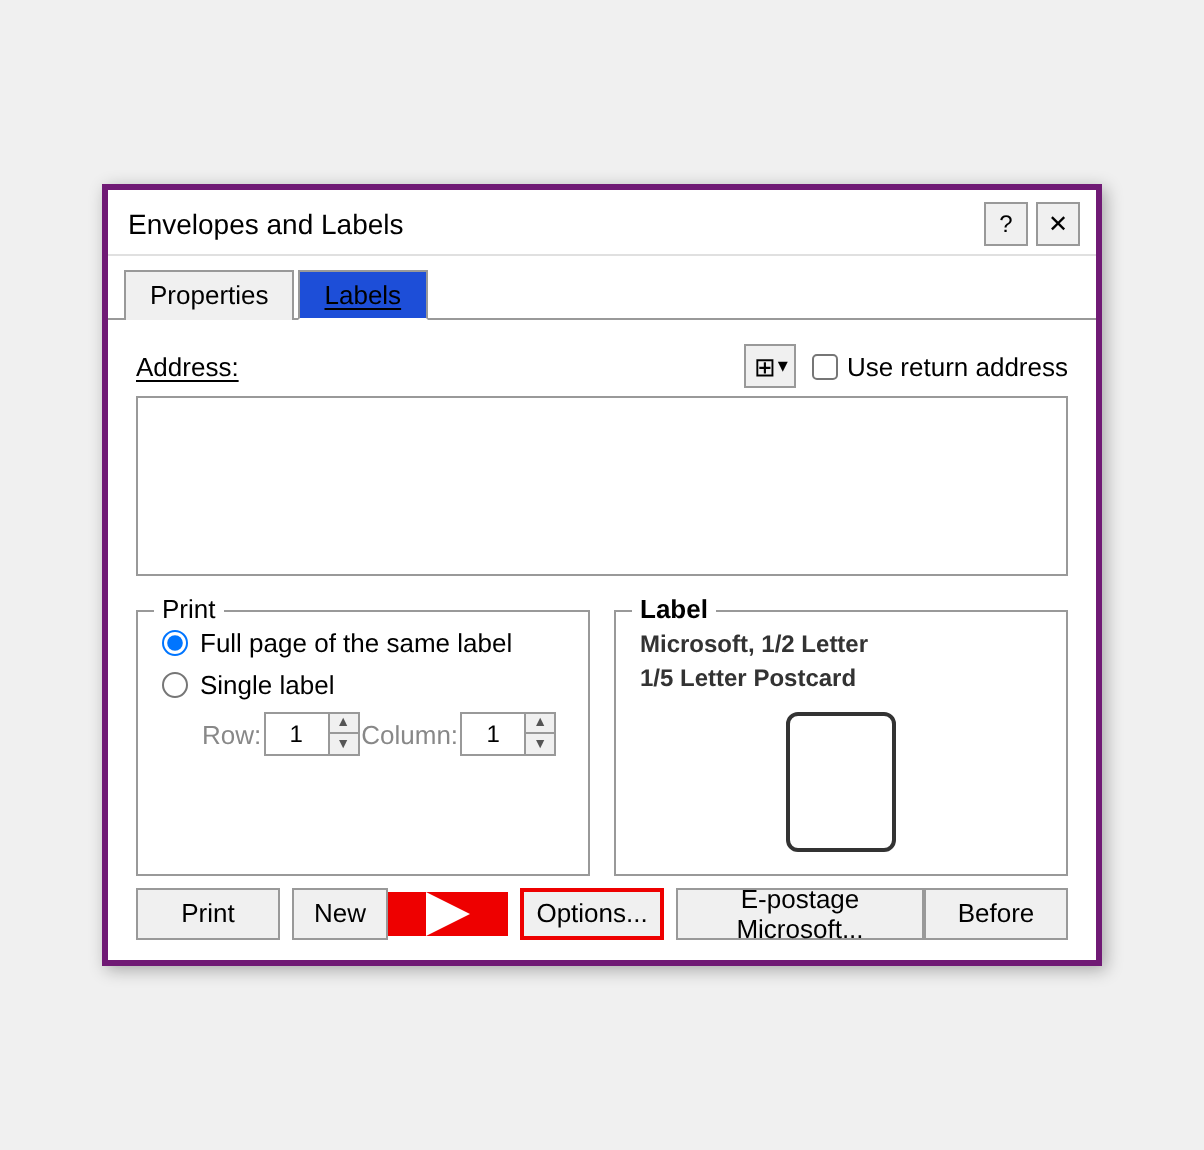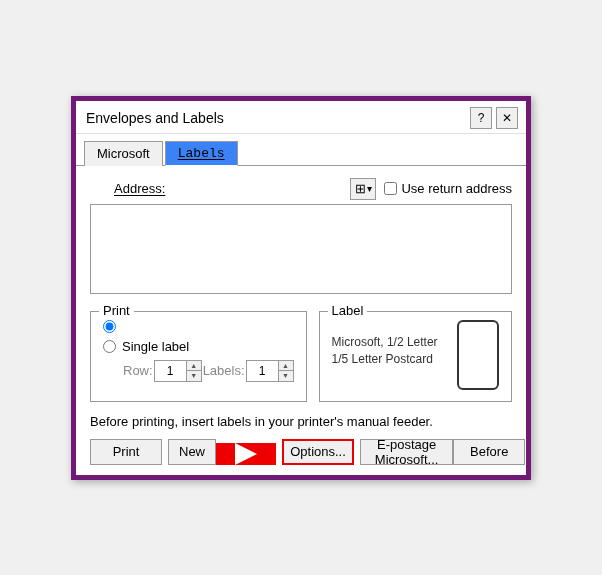--- a/index.html
+++ b/index.html
@@ -7,23 +7,23 @@
       background: #f0f0f0;
       display: flex;
       align-items: center;
       justify-content: center;
       min-height: 100vh;
       font-family: 'Segoe UI', Tahoma, sans-serif;
       font-size: 13px;
     }
     .dialog {
       background: #ffffff;
-      border: 5px solid #701a75;
+      border: 3px solid #701a75;
       box-shadow: 2px 2px 8px rgba(0,0,0,0.3);
-      width: 460px;
+      width: 500px;
       padding: 0;
     }
     .title-bar {
       background: #ffffff;
       border-bottom: 1px solid #e0e0e0;
       display: flex;
       align-items: center;
       justify-content: space-between;
       padding: 6px 8px 4px 10px;
     }
@@ -57,38 +57,36 @@
       padding: 4px 12px;
       border: 1px solid #999;
       border-bottom: none;
       background: #f0f0f0;
       cursor: pointer;
       margin-right: 2px;
       position: relative;
       bottom: -1px;
     }
     .tab.active {
-      background: #3b82f6;
+      background: #1d4ed8;
       border-bottom: 1px solid #ffffff;
       z-index: 1;
-      font-family: Liberation Mono, monospace;
     }
     .tab.active span {
       text-decoration: underline;
       text-underline-offset: 2px;
     }
     .dialog-body {
       padding: 12px 14px 10px 14px;
     }
     .address-row {
       display: flex;
       align-items: center;
       justify-content: space-between;
       margin-bottom: 4px;
-      margin-left: 24px;
     }
     .address-label {
       text-decoration: underline;
       text-underline-offset: 2px;
       font-size: 13px;
     }
     .address-controls {
       display: flex;
       align-items: center;
       gap: 8px;
@@ -191,24 +189,25 @@
       background: #f0f0f0;
       color: #555;
       line-height: 1;
     }
     .spin-up { border-bottom: 1px solid #999; }
     .label-group {
       border: 1px solid #999;
       padding: 8px 12px 11px 12px;
       flex: 1;
       position: relative;
+      font-weight: bold;
     }
     .label-preview {
       display: flex;
-      flex-direction: row;
+      flex-direction: column;
       align-items: center;
     }
     .label-preview-text {
       font-size: 12px;
       color: #333;
       text-align: left;
       width: 100%;
       margin-bottom: 8px;
       line-height: 1.4;
     }
@@ -279,21 +278,21 @@
   <div class="title-bar">
     <span class="title-bar-text">Envelopes and Labels</span>
     <div class="title-bar-controls">
       <div class="title-btn">?</div>
       <div class="title-btn">✕</div>
     </div>
   </div>
 
   <div class="tabs-row">
     <div class="tab">
-      <span>Microsoft</span>
+      <span>Properties</span>
     </div>
     <div class="tab active">
       <span>Labels</span>
     </div>
   </div>
 
   <div class="dialog-body">
 
     <div class="address-row">
       <span class="address-label">Address:</span>
@@ -312,35 +311,36 @@
     <div class="scrollbar-container">
       <textarea class="address-box" style=""></textarea>
     </div>
 
     <div class="lower-section">
 
       <div class="print-group">
         <span class="group-legend">Print</span>
         <div class="radio-option">
           <input type="radio" name="print_type" checked="" style="">
+          <span>Full page of the same label</span>
         </div>
         <div class="radio-option">
           <input type="radio" name="print_type" style="">
           <span>Single label</span>
         </div>
         <div class="row-col-row">
           <span>Row:</span>
           <div class="spinner-wrap">
             <input type="text" value="1" style="">
             <div class="spinner-arrows">
               <div class="spin-up">▲</div>
               <div class="spin-down">▼</div>
             </div>
           </div>
-          <span>Labels:</span>
+          <span>Column:</span>
           <div class="spinner-wrap">
             <input type="text" value="1" style="">
             <div class="spinner-arrows">
               <div class="spin-up">▲</div>
               <div class="spin-down">▼</div>
             </div>
           </div>
         </div>
       </div>
 
@@ -349,26 +349,25 @@
         <div class="label-preview">
           <div class="label-preview-text">
             <span>Microsoft, 1/2 Letter</span><br>
             <span>1/5 Letter Postcard</span>
           </div>
           <div class="label-card"></div>
         </div>
       </div>
     </div>
 
-    <div class="notice-text">Before printing, insert labels in your printer's manual feeder.</div>
 
     <div class="all-btns">
       <div class="left-btns">
         <button class="btn">Print</button>
-        <div style="display:flex;align-items:flex-end;gap:0;">
+        <div style="display:flex;align-items:center;gap:0;">
           <button class="btn" style="min-width:44px;">New</button>
           <div class="arrow-box">
             <div class="arrow-right"></div>
           </div>
         </div>
         <button class="btn highlighted">Options...</button>
         <button class="btn">E-postage Microsoft...</button>
       </div>
       <div class="right-btns">
         <button class="btn">Before</button>

